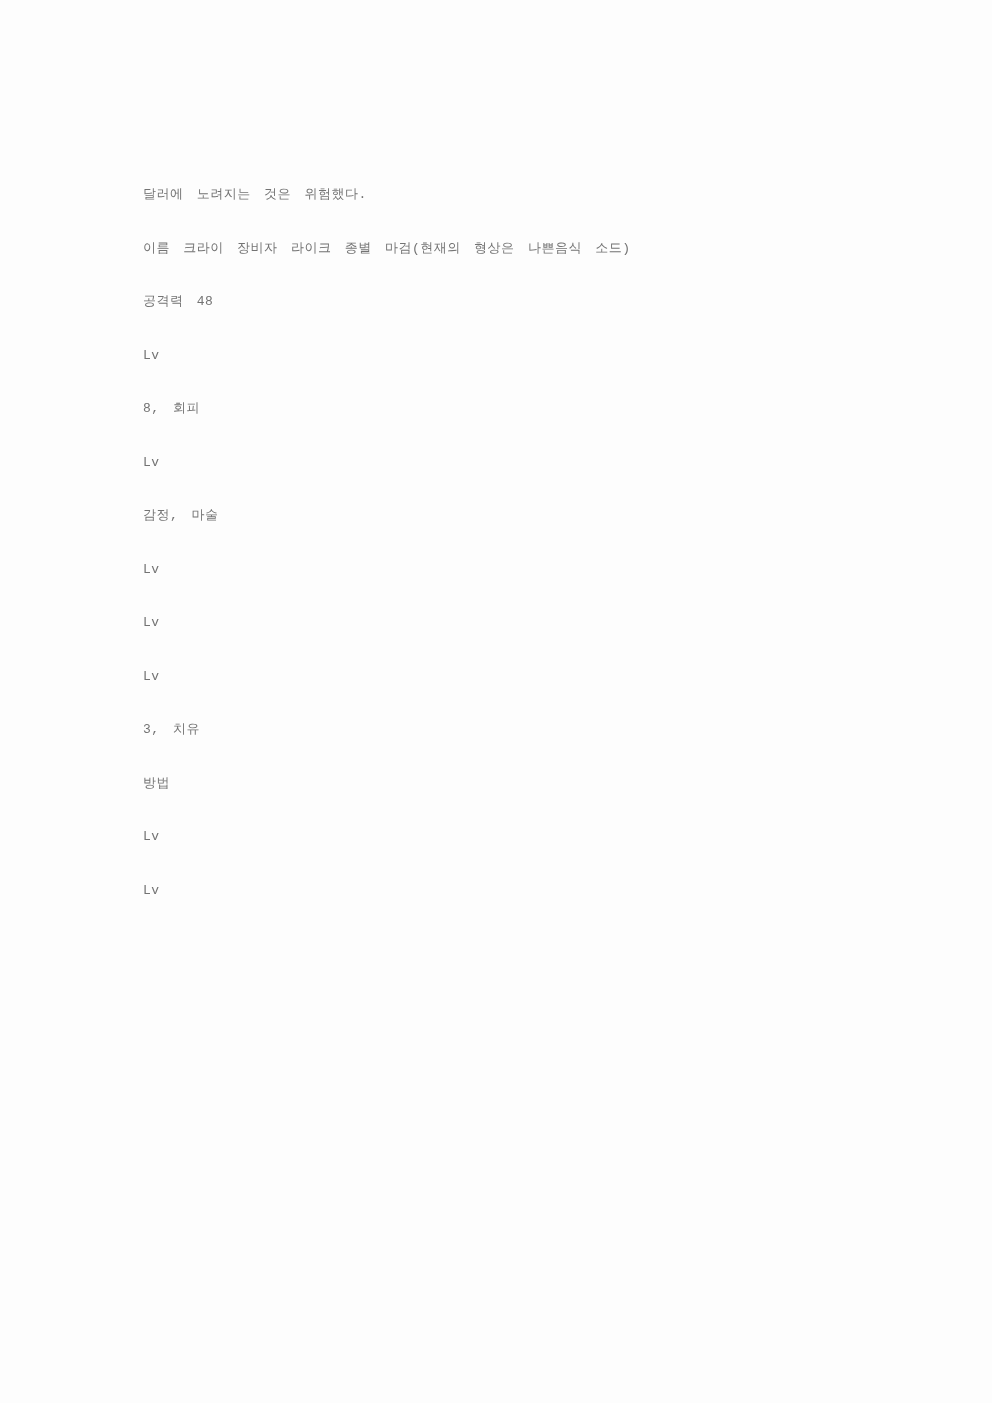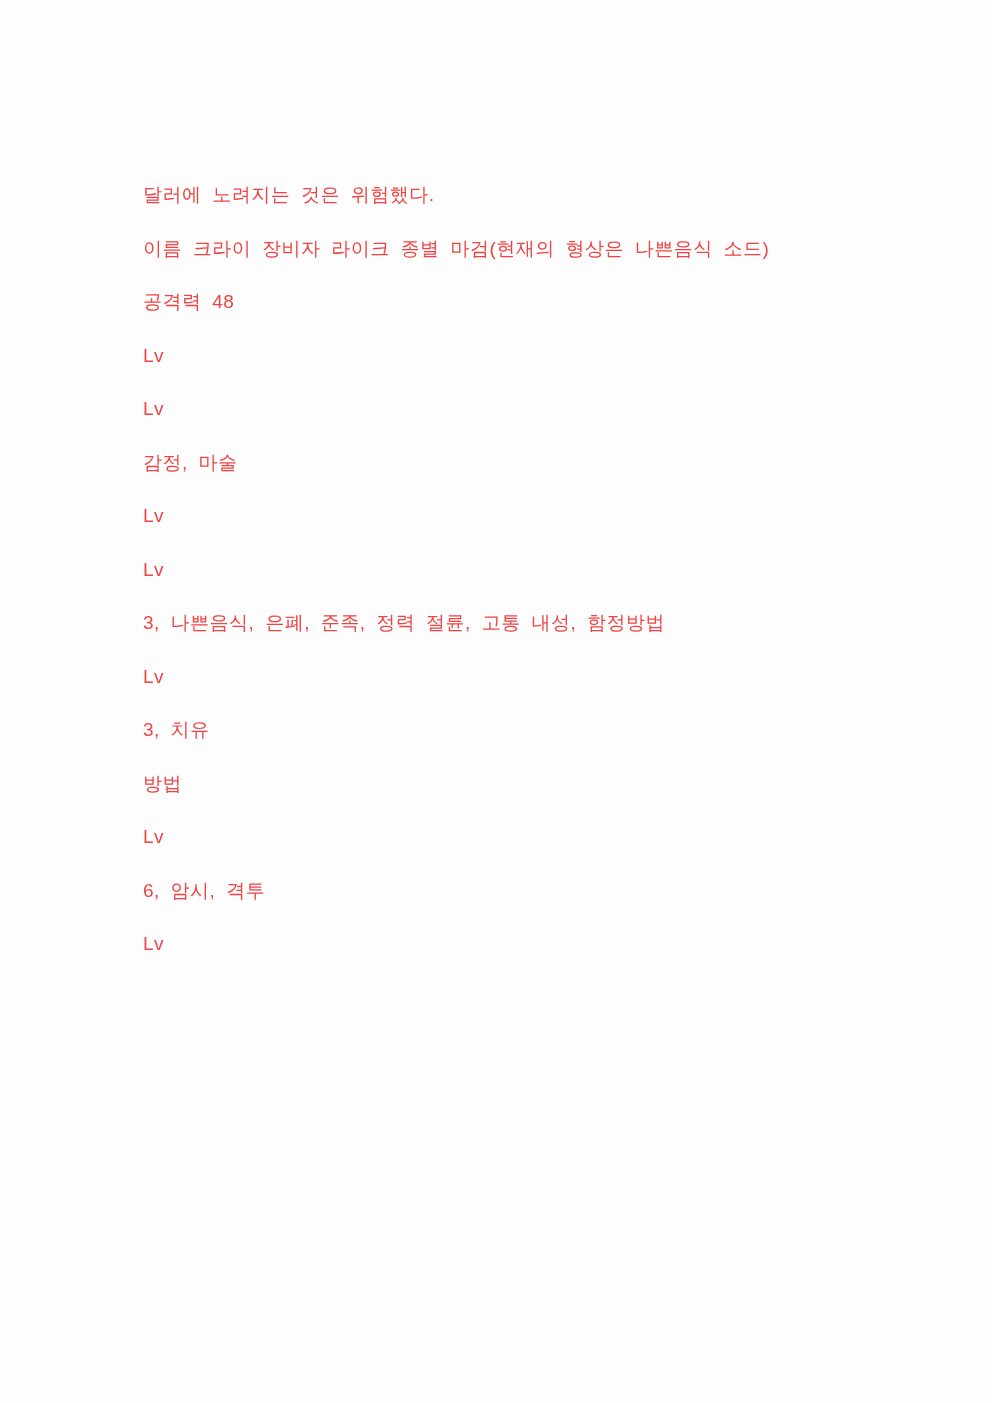--- a/index.html
+++ b/index.html
@@ -20,45 +20,44 @@
     box-sizing: border-box;
   }
   .doc-content {
     position: absolute;
     top: 168px;
     left: 143px;
     right: 80px;
   }
   .doc-line {
     margin: 0;
-    font-family: Liberation Sans, sans-serif;
-    font-size: 19px;
+    font-family: Liberation Mono, monospace;
+    font-size: 13px;
     line-height: 53.5px;
     height: 53.5px;
-    color: #ef4444;
+    color: #737373;
     letter-spacing: 0.5px;
     word-spacing: 5px;
     white-space: nowrap;
     font-weight: 400;
   }
 </style>
 </head>
 <body>
 
 <div class="page">
   <div class="doc-content">
     <p class="doc-line">달러에 노려지는 것은 위험했다.</p>
     <p class="doc-line">이름 크라이 장비자 라이크 종별 마검(현재의 형상은 나쁜음식 소드)</p>
     <p class="doc-line">공격력 48</p>
     <p class="doc-line">Lv</p>
+    <p class="doc-line">8, 회피</p>
     <p class="doc-line">Lv</p>
     <p class="doc-line">감정, 마술</p>
     <p class="doc-line">Lv</p>
     <p class="doc-line">Lv</p>
-    <p class="doc-line">3, 나쁜음식, 은폐, 준족, 정력 절륜, 고통 내성, 함정방법</p>
     <p class="doc-line">Lv</p>
     <p class="doc-line">3, 치유</p>
     <p class="doc-line">방법</p>
     <p class="doc-line">Lv</p>
-    <p class="doc-line">6, 암시, 격투</p>
     <p class="doc-line">Lv</p>
   </div>
 </div>
 
 </body></html>

